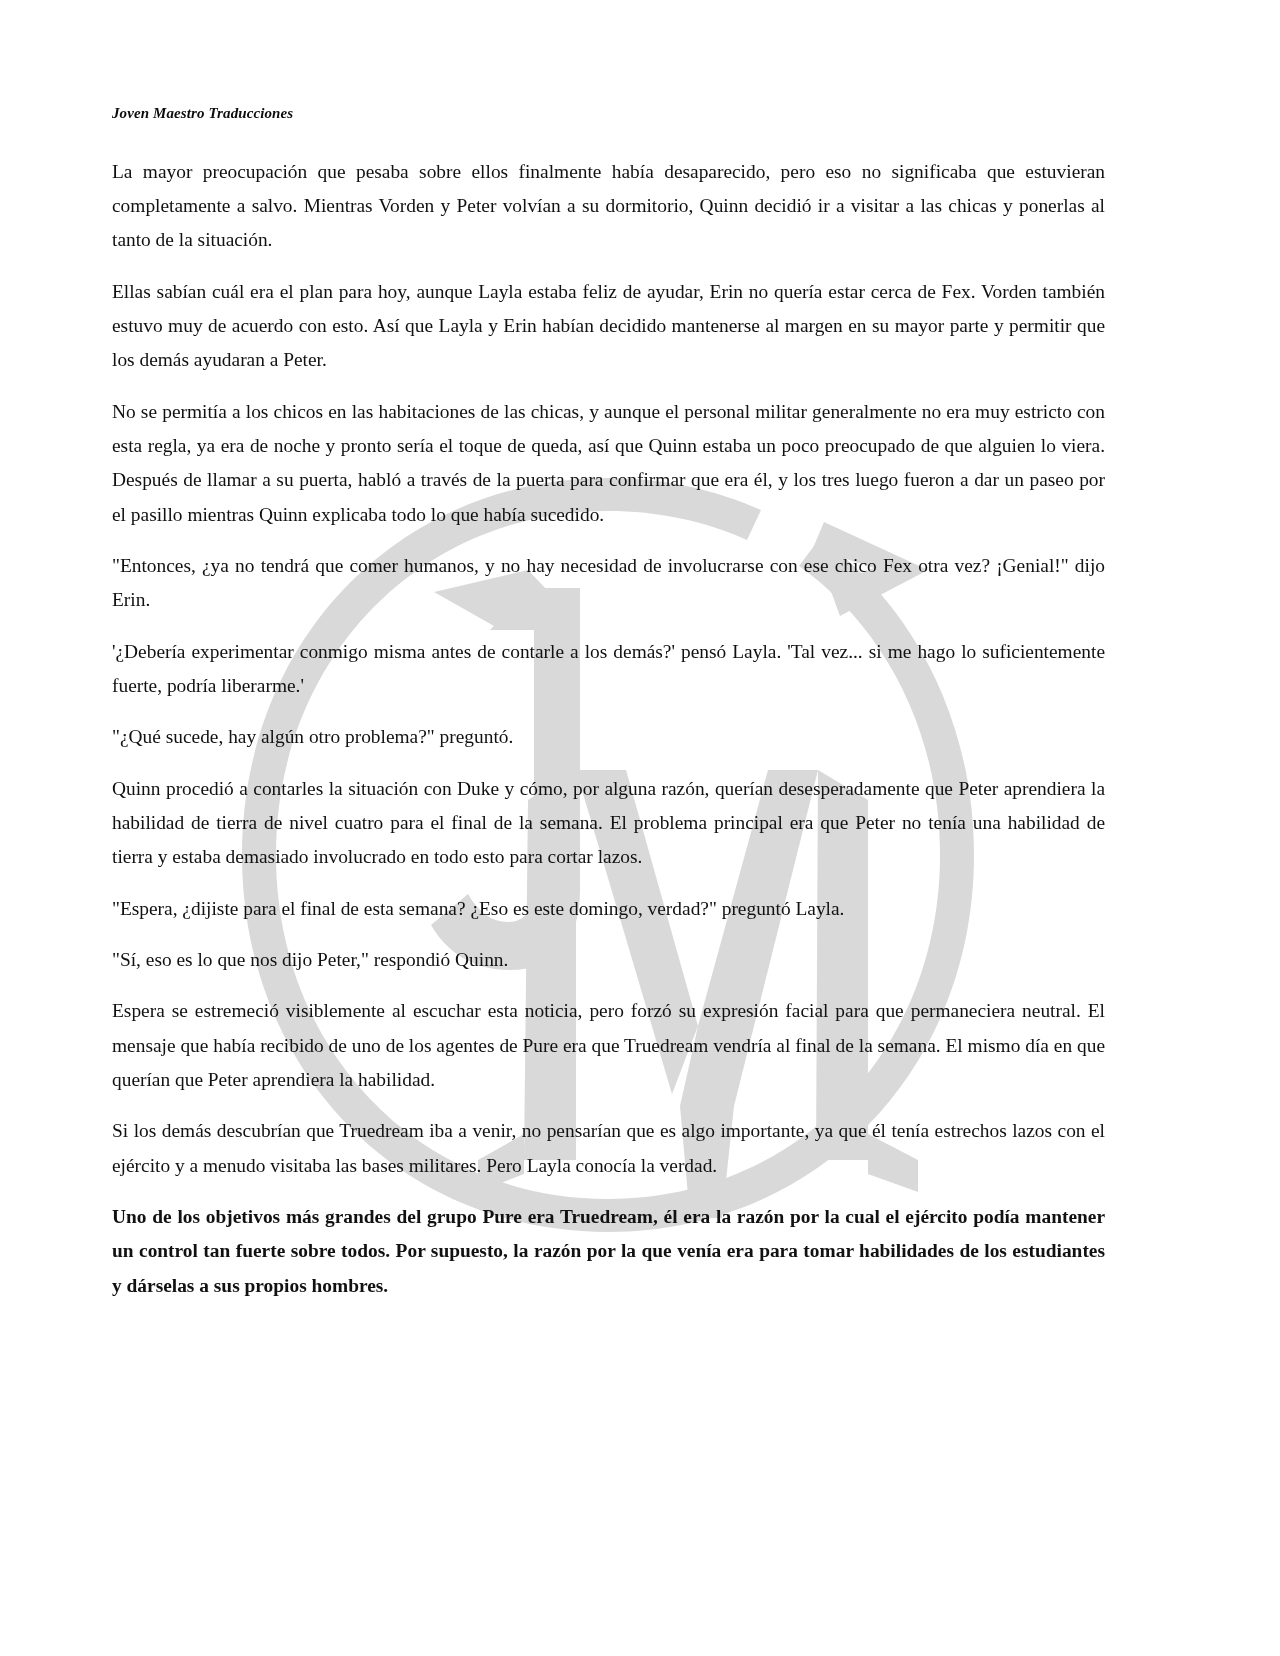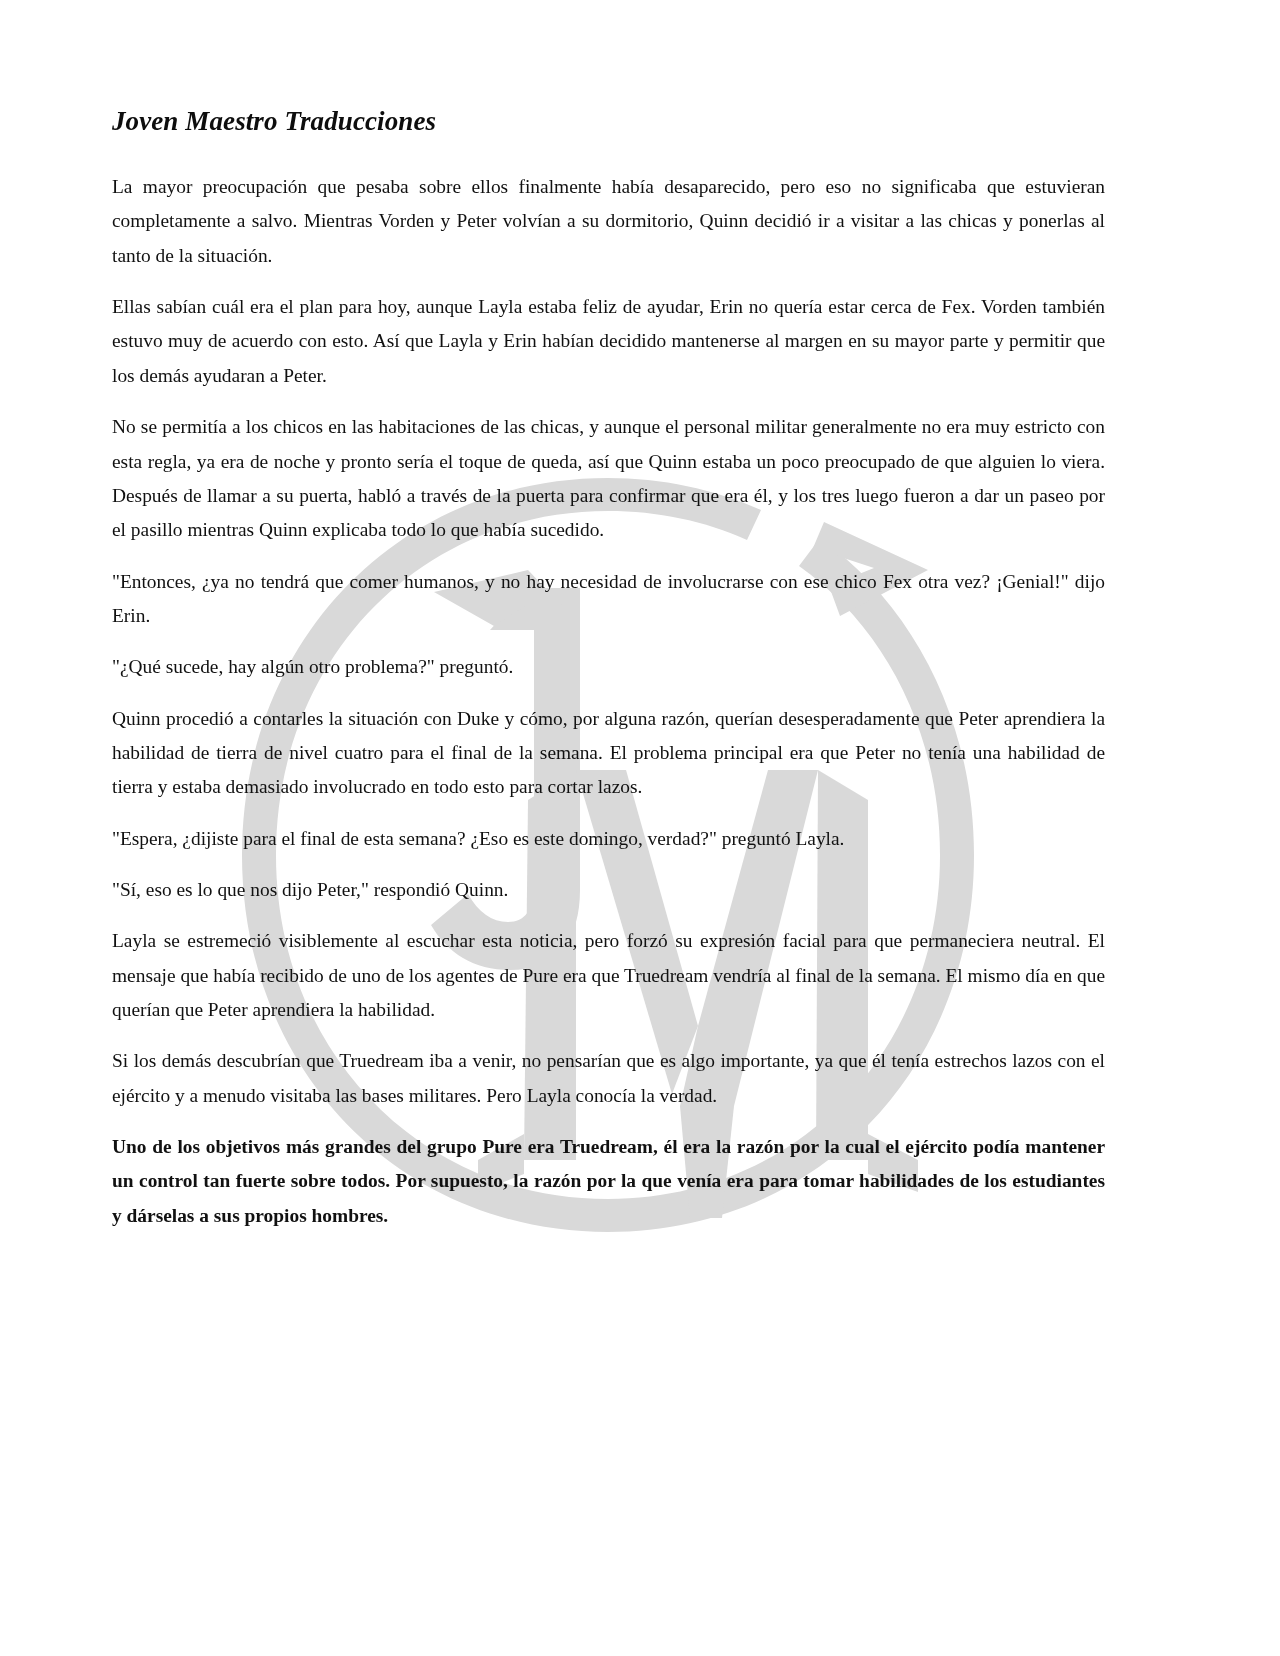--- a/index.html
+++ b/index.html
@@ -38,21 +38,21 @@
     position: relative;
     z-index: 2;
     padding: 104px 175px 0 112px;
     box-sizing: border-box;
   }
 
   .doc-title {
     font-family: "Liberation Serif", "DejaVu Serif", serif;
     font-weight: bold;
     font-style: italic;
-    font-size: 27px;
+    font-size: 15px;
     color: #0d0d0d;
     letter-spacing: 0.1px;
     margin: 0 0 31px 0;
     line-height: 1.3;
   }
 
   .doc-paragraph {
     font-family: "Liberation Serif", "DejaVu Serif", serif;
     font-size: 19.4px;
     color: #111111;
@@ -137,23 +137,24 @@
   </div>
 
   <div class="doc-body">
 
     <h1 class="doc-title">Joven Maestro Traducciones</h1>
 
     <p class="doc-paragraph">La mayor preocupación que pesaba sobre ellos finalmente había desaparecido, pero eso no significaba que estuvieran completamente a salvo. Mientras Vorden y Peter volvían a su dormitorio, Quinn decidió ir a visitar a las chicas y ponerlas al tanto de la situación.</p>
     <p class="doc-paragraph">Ellas sabían cuál era el plan para hoy, aunque Layla estaba feliz de ayudar, Erin no quería estar cerca de Fex. Vorden también estuvo muy de acuerdo con esto. Así que Layla y Erin habían decidido mantenerse al margen en su mayor parte y permitir que los demás ayudaran a Peter.</p>
     <p class="doc-paragraph">No se permitía a los chicos en las habitaciones de las chicas, y aunque el personal militar generalmente no era muy estricto con esta regla, ya era de noche y pronto sería el toque de queda, así que Quinn estaba un poco preocupado de que alguien lo viera. Después de llamar a su puerta, habló a través de la puerta para confirmar que era él, y los tres luego fueron a dar un paseo por el pasillo mientras Quinn explicaba todo lo que había sucedido.</p>
     <p class="doc-paragraph">"Entonces, ¿ya no tendrá que comer humanos, y no hay necesidad de involucrarse con ese chico Fex otra vez? ¡Genial!" dijo Erin.</p>
+    <p class="doc-paragraph">'¿Debería experimentar conmigo misma antes de contarle a los demás?' pensó Layla. 'Tal vez... si me hago lo suficientemente fuerte, podría liberarme.'</p>
     <p class="doc-paragraph">"¿Qué sucede, hay algún otro problema?" preguntó.</p>
     <p class="doc-paragraph">Quinn procedió a contarles la situación con Duke y cómo, por alguna razón, querían desesperadamente que Peter aprendiera la habilidad de tierra de nivel cuatro para el final de la semana. El problema principal era que Peter no tenía una habilidad de tierra y estaba demasiado involucrado en todo esto para cortar lazos.</p>
     <p class="doc-paragraph">"Espera, ¿dijiste para el final de esta semana? ¿Eso es este domingo, verdad?" preguntó Layla.</p>
     <p class="doc-paragraph">"Sí, eso es lo que nos dijo Peter," respondió Quinn.</p>
-    <p class="doc-paragraph">Layla se estremeció visiblemente al escuchar esta noticia, pero forzó su expresión facial para que permaneciera neutral. El mensaje que había recibido de uno de los agentes de Pure era que Truedream vendría al final de la semana. El mismo día en que querían que Peter aprendiera la habilidad.</p>
+    <p class="doc-paragraph">Espera se estremeció visiblemente al escuchar esta noticia, pero forzó su expresión facial para que permaneciera neutral. El mensaje que había recibido de uno de los agentes de Pure era que Truedream vendría al final de la semana. El mismo día en que querían que Peter aprendiera la habilidad.</p>
     <p class="doc-paragraph">Si los demás descubrían que Truedream iba a venir, no pensarían que es algo importante, ya que él tenía estrechos lazos con el ejército y a menudo visitaba las bases militares. Pero Layla conocía la verdad.</p>
     <p class="doc-paragraph">Uno de los objetivos más grandes del grupo Pure era Truedream, él era la razón por la cual el ejército podía mantener un control tan fuerte sobre todos. Por supuesto, la razón por la que venía era para tomar habilidades de los estudiantes y dárselas a sus propios hombres.</p>
 
   </div>
 
 </div>
 
 </body></html>

